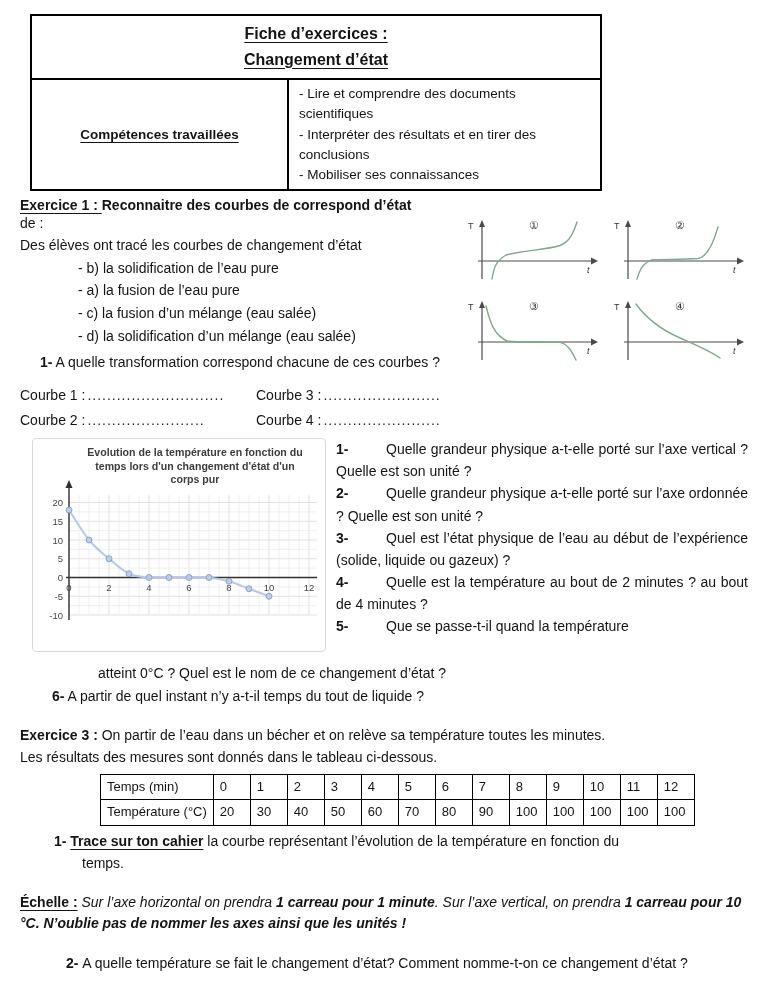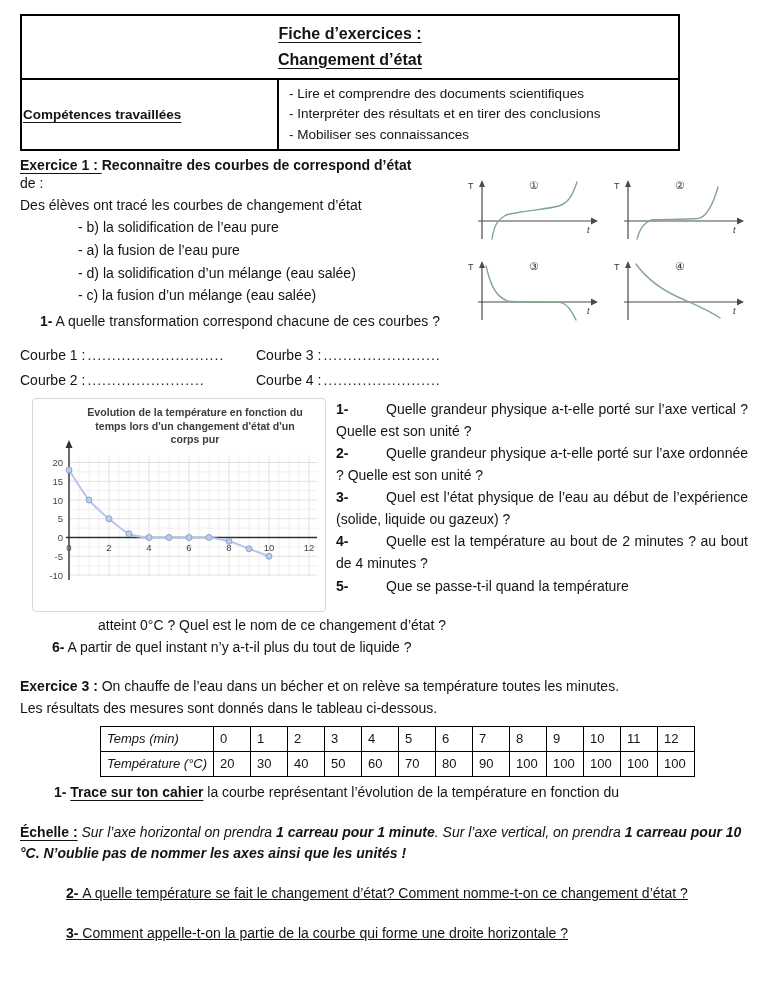--- a/index.html
+++ b/index.html
@@ -1,24 +1,24 @@
 <!DOCTYPE html>
 <html><head>
 <meta charset="utf-8">
 <style>
   html,body{margin:0;padding:0;background:#ffffff;}
   body{width:768px;height:994px;overflow:hidden;font-family:"Liberation Sans",sans-serif;font-size:14px;color:#141414;}
   .page{padding:14px 20px 8px 20px;}
 
   
-  table.head{border-collapse:collapse;width:660px;}
+  table.head{border-collapse:collapse;width:572px;margin-left:10px;}
   table.head td{border:2px solid #000;}
   .title-cell{text-align:center;padding:5px 0 6px 0;}
   .title-line{font-weight:bold;font-size:16px;text-decoration:underline;text-underline-offset:3px;line-height:1.6;}
-  .comp-label{width:253px;text-align:left;font-weight:bold;font-size:13.5px;}
+  .comp-label{width:253px;text-align:center;font-weight:bold;font-size:13.5px;}
   .comp-label span{text-decoration:underline;text-underline-offset:3px;}
   .comp-list{padding:4px 10px;font-size:13.5px;line-height:1.5;}
 
   
   .sec{margin-top:6px;}
   .h-ex{font-weight:bold;}
   .h-ex .ulab{text-decoration:underline;text-underline-offset:3px;}
 
   
   .ex1-flex{display:flex;}
@@ -37,31 +37,31 @@
 
   
   .courbe-grid{display:grid;grid-template-columns:236px auto;row-gap:9px;margin:14px 0 10px 0;}
   .dots{letter-spacing:1px;margin-left:2px;color:#222;}
 
   
   .ex2-flex{display:flex;margin-top:8px;}
   .chart-box{width:292px;height:212px;border:1px solid #d8d8d8;border-radius:4px;background:#fff;flex:none;margin-left:12px;}
   .ex2-q{flex:1;padding-left:10px;text-align:justify;line-height:1.58;}
   .ex2-q .qnum{font-weight:bold;display:inline-block;min-width:50px;}
-  .cont-line{margin-left:78px;margin-top:2px;line-height:1.6;}
+  .cont-line{margin-left:78px;margin-top:10px;line-height:1.6;}
   .q6-line{margin-left:32px;line-height:1.6;}
 
   
   .ex3{margin-top:18px;line-height:1.55;}
   table.data{border-collapse:collapse;margin:6px 0 4px 80px;font-size:13px;}
   table.data td{border:1px solid #000;padding:2px 6px;height:19px;}
-  td.rowlab{padding-left:8px;padding-right:14px;font-style:italic;}
+  td.rowlab{padding-left:8px;padding-right:14px;}
   td.val{min-width:24px;padding-left:7px;padding-right:7px;}
   .q-hang{padding-left:62px;text-indent:-28px;margin-top:4px;line-height:1.6;}
-  .q-hang2{padding-left:66px;text-indent:-20px;margin-top:18px;line-height:1.6;text-decoration:underline;}
+  .q-hang2{padding-left:66px;text-indent:-20px;margin-top:18px;line-height:1.6;}
   .echelle{margin-top:18px;margin-bottom:12px;line-height:1.5;}
   .echelle .elab{font-weight:bold;text-decoration:underline;text-underline-offset:3px;}
   .it{font-style:italic;}
   .bit{font-style:italic;font-weight:bold;}
   .bu{font-weight:bold;text-decoration:underline;text-underline-offset:3px;}
 </style>
 </head>
 <body>
 
 <div class="page">
@@ -90,22 +90,22 @@
   <div class="sec">
     <div class="h-ex">
       <span class="ulab">Exercice 1 : </span><span>Reconnaitre des courbes de correspond d’état</span>
     </div>
     <div class="ex1-flex">
       <div class="ex1-left">
         <div>de :</div>
         <div>Des élèves ont tracé les courbes de changement d’état</div>
         <div class="item">- b) la solidification de l’eau pure</div>
         <div class="item">- a) la fusion de l’eau pure</div>
+        <div class="item">- c) la fusion d’un mélange (eau salée)</div>
         <div class="item">- d) la solidification d’un mélange (eau salée)</div>
-        <div class="item">- c) la fusion d’un mélange (eau salée)</div>
         <div class="q-line">
           <span class="qnumb">1-</span><span> A quelle transformation correspond chacune de ces courbes ?</span>
         </div>
       </div>
       <div class="graphs-grid">
         <svg class="mini" viewBox="0 0 138 68">
           <line class="ax" x1="18" y1="10" x2="18" y2="64"></line>
             <polygon class="axf" points="15,12 18,5 21,12"></polygon>
           <line class="ax" x1="14" y1="46" x2="127" y2="46"></line>
             <polygon class="axf" points="127,42.5 134,46 127,49.5"></polygon>
@@ -233,27 +233,27 @@
       <div class="ex2-q">
         <div><span class="qnum">1-</span><span>Quelle grandeur physique a-t-elle porté sur l’axe vertical ? Quelle est son unité ?</span></div>
         <div><span class="qnum">2-</span><span>Quelle grandeur physique a-t-elle porté sur l’axe ordonnée ? Quelle est son unité ?</span></div>
         <div><span class="qnum">3-</span><span>Quel est l’état physique de l’eau au début de l’expérience (solide, liquide ou gazeux) ?</span></div>
         <div><span class="qnum">4-</span><span>Quelle est la température au bout de 2 minutes ? au bout de 4 minutes ?</span></div>
         <div><span class="qnum">5-</span><span>Que se passe-t-il quand la température</span></div>
       </div>
     </div>
     <div class="cont-line">atteint 0°C ? Quel est le nom de ce changement d’état ?</div>
     <div class="q6-line">
-      <span class="qnumb">6-</span><span> A partir de quel instant n’y a-t-il plus du tout de liquide ?</span>
+      <span class="qnumb">6-</span><span> A partir de quel instant n’y a-t-il temps du tout de liquide ?</span>
     </div>
   </div>
 
   <div class="ex3">
     <div>
-      <span class="h-ex ulab">Exercice 3 : </span><span>On chauffe de l’eau dans un bécher et on relève sa température toutes les minutes.</span>
+      <span class="h-ex ulab">Exercice 3 : </span><span>On partir de l’eau dans un bécher et on relève sa température toutes les minutes.</span>
     </div>
     <div>Les résultats des mesures sont donnés dans le tableau ci-dessous.</div>
 
     <table class="data">
       <tbody>
           <tr>
         <td class="rowlab">Temps (min)</td>
         <td class="val">0</td>
         <td class="val">1</td>
         <td class="val">2</td>
@@ -282,20 +282,21 @@
         <td class="val">100</td>
         <td class="val">100</td>
         <td class="val">100</td>
         <td class="val">100</td>
       </tr>
     </tbody>
       </table>
 
     <div class="q-hang">
       <span class="qnumb">1- </span><span class="bu">Trace sur ton cahier</span><span> la courbe représentant l’évolution de la température en fonction du</span>
+      <div style="text-indent:0;">temps.</div>
     </div>
 
     <div class="echelle">
       <span class="elab">Échelle :</span><span class="it"> Sur l’axe horizontal on prendra </span><span class="bit">1 carreau pour 1 minute</span><span class="it">. Sur l’axe vertical, on prendra </span><span class="bit">1 carreau pour 10 °C. N’oublie pas de nommer les axes ainsi que les unités !</span>
     </div>
 
     <div class="q-hang2"><span class="qnumb">2- </span><span>A quelle température se fait le changement d’état? Comment nomme-t-on ce changement d’état ?</span></div>
     <div class="q-hang2"><span class="qnumb">3- </span><span>Comment appelle-t-on la partie de la courbe qui forme une droite horizontale ?</span></div>
 
   </div>

